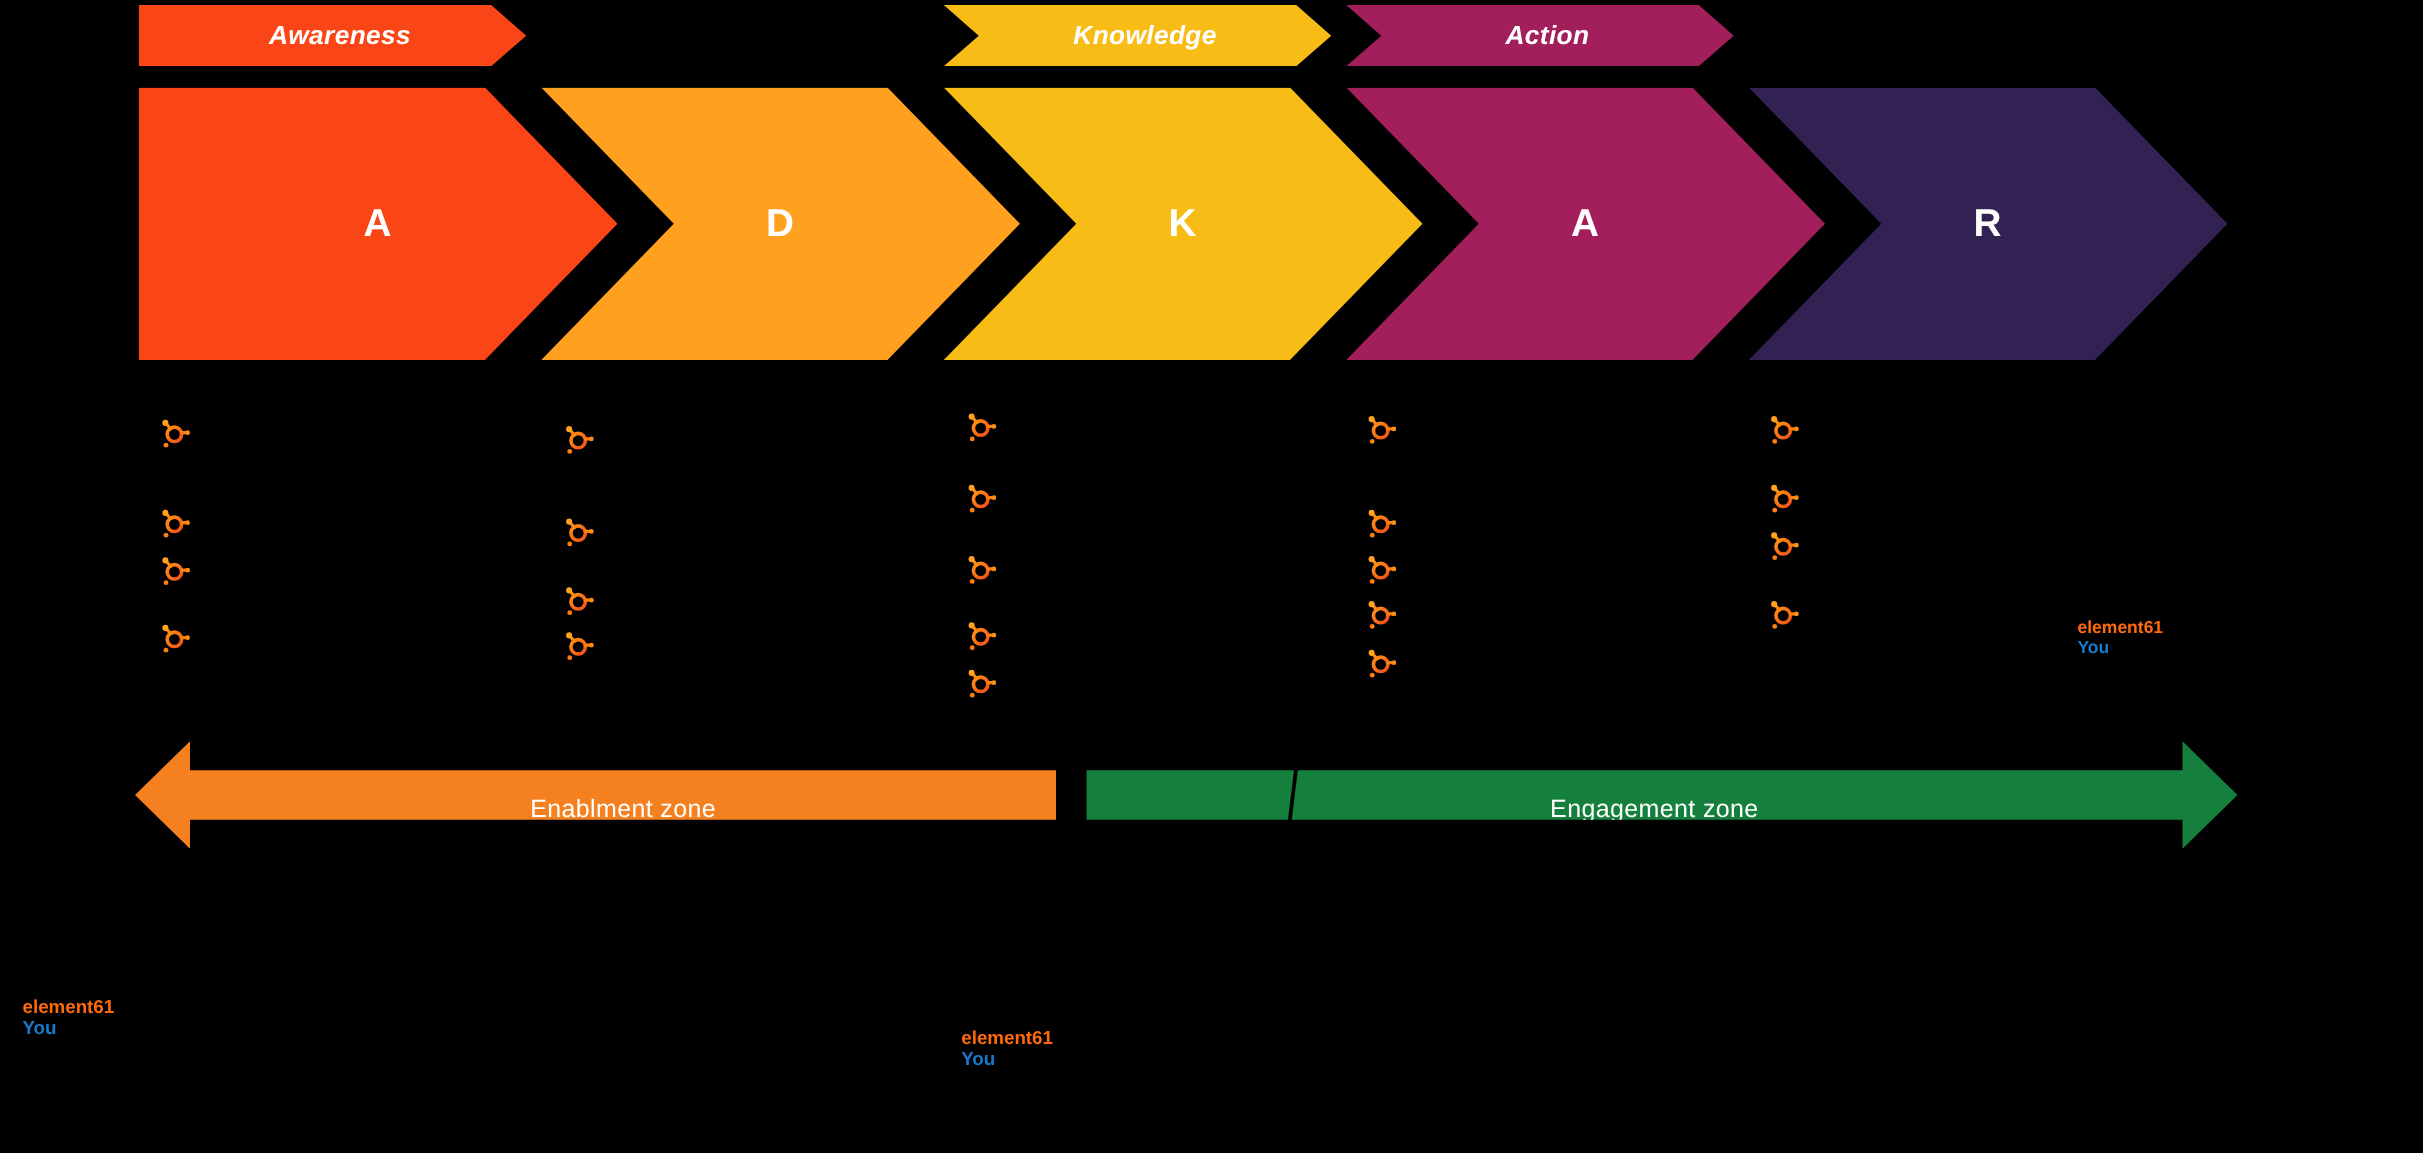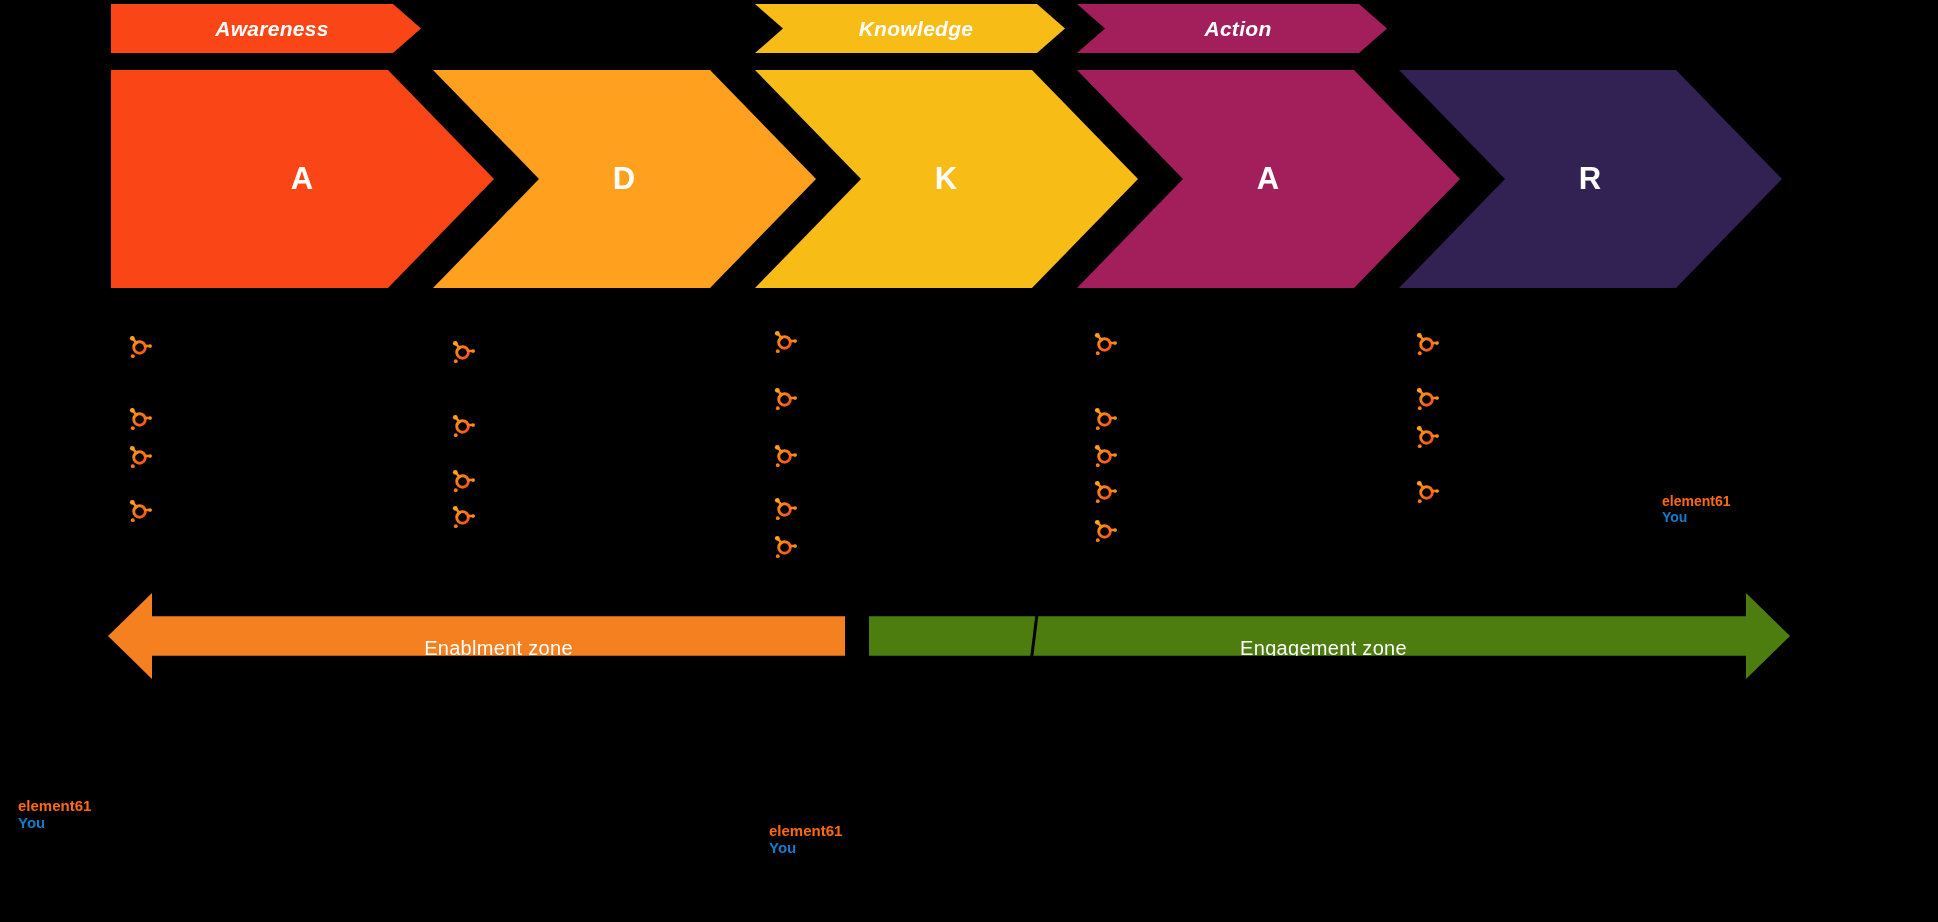--- a/index.html
+++ b/index.html
@@ -444,21 +444,21 @@
         <line x1="19" y1="13.6" x2="23.2" y2="13.6" stroke="#FF7E10" stroke-width="2.6" stroke-linecap="round"></line>
         <circle cx="24" cy="13.6" r="1.9" fill="#FF8E12"></circle>
         <circle cx="6" cy="24" r="2" fill="#FF7E10"></circle>
       </svg>
     </div>
     </div>
 
   <div class="zone-arrow zone-left" style="background: rgb(245, 128, 31);">
     <span class="zlbl">Enablment zone</span>
   </div>
-  <div class="zone-arrow zone-right" style="background: #4d7c0f;">
+  <div class="zone-arrow zone-right" style="background: #15803d;">
     <span class="zlbl">Engagement zone</span>
   </div>
   <div class="zone-divider"></div>
 
   <div class="watermark wm-right">
     <span class="brand" style="color: rgb(255, 106, 12);">element61</span>
     <span class="secondary" style="color: rgb(23, 121, 201);">You</span>
   </div>
   <div class="watermark wm-bottom-left">
     <span class="brand" style="color: rgb(255, 106, 12);">element61</span>

